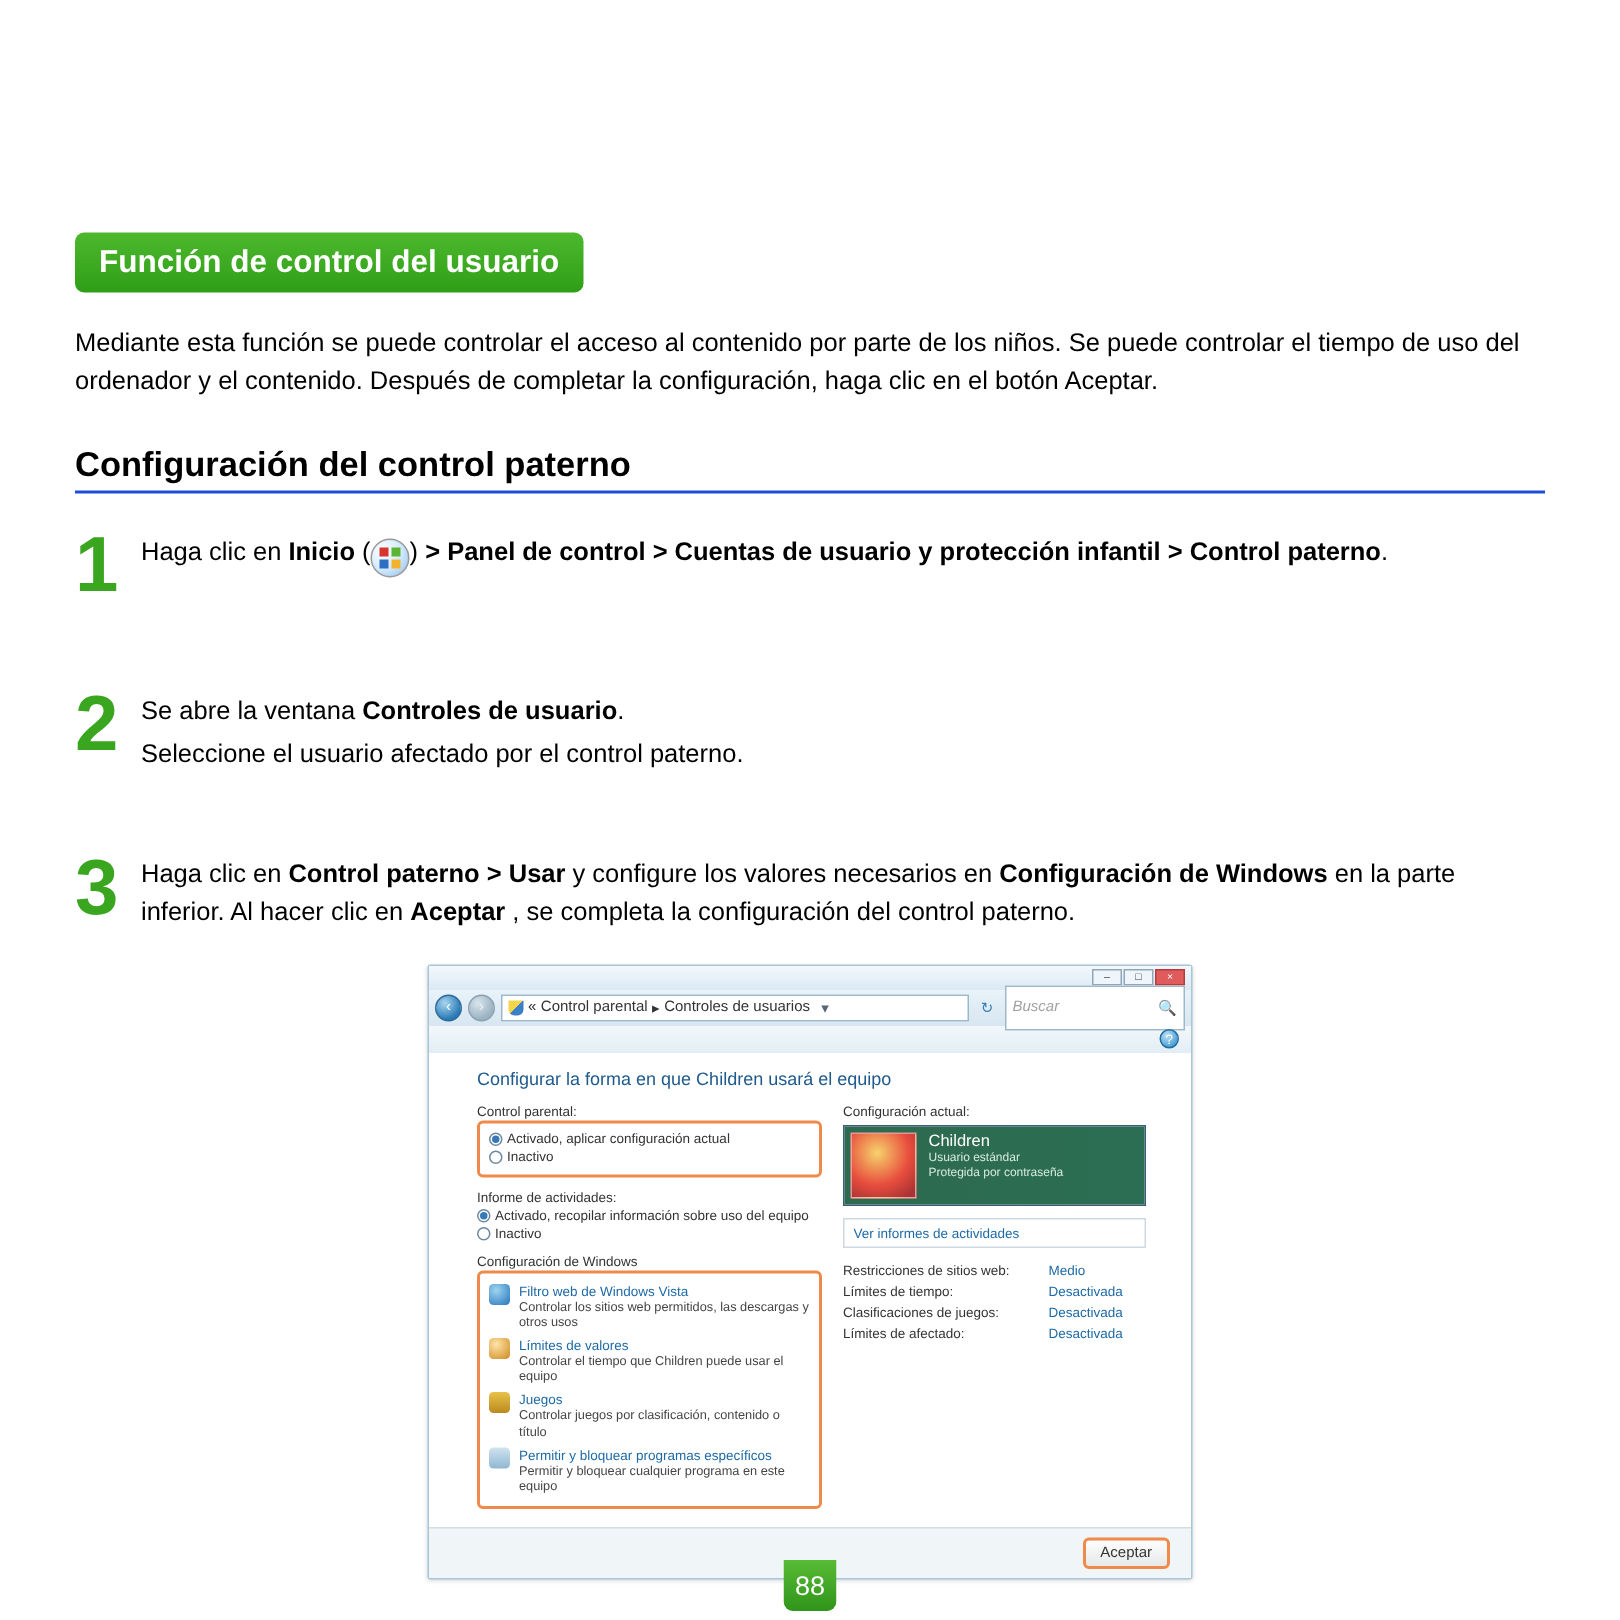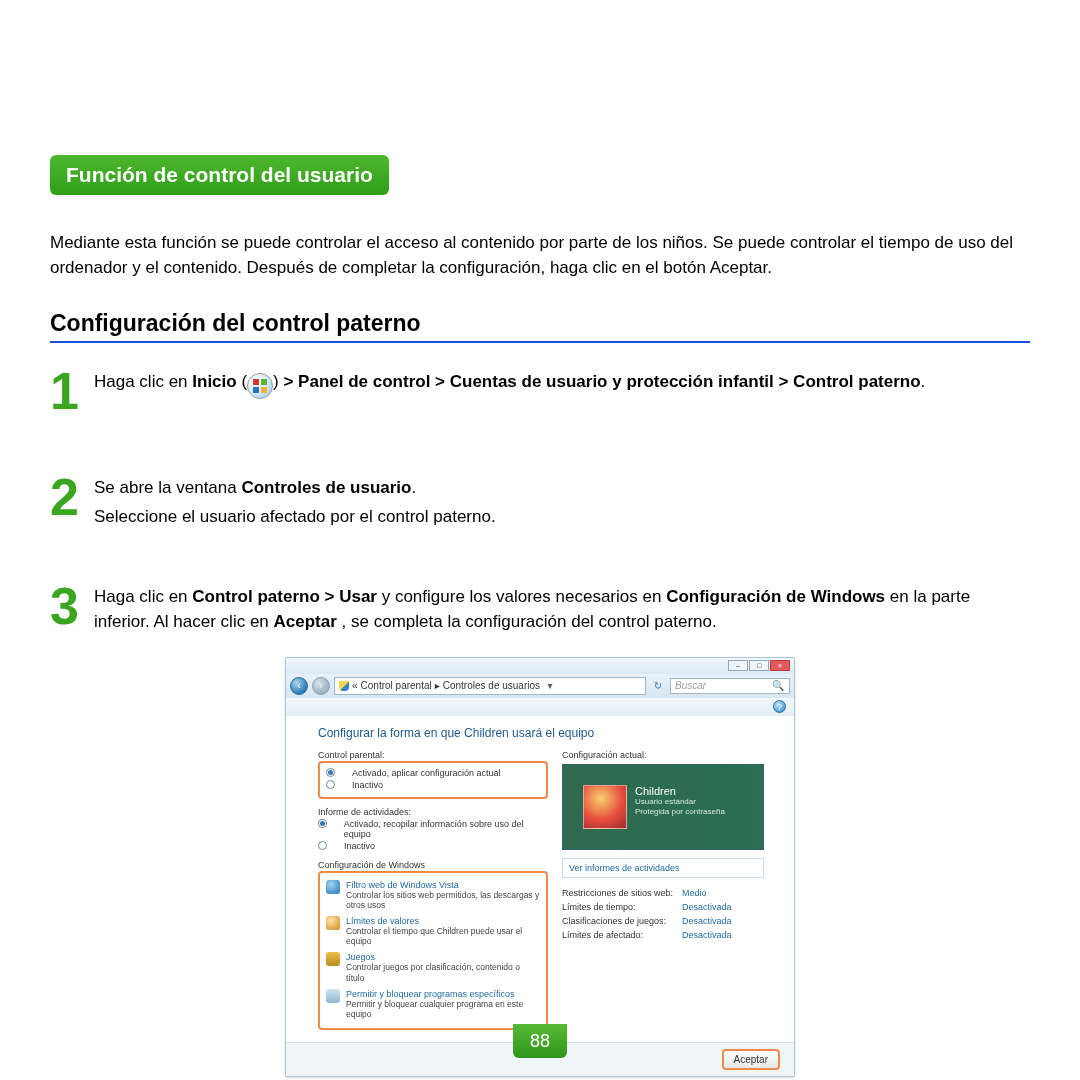--- a/index.html
+++ b/index.html
@@ -16,21 +16,21 @@
     display: inline-block;
     background: linear-gradient(#4db82e, #2f9e17);
     color: #fff;
     font-weight: bold;
     font-size: 21px;
     padding: 8px 16px;
     border-radius: 6px;
     margin-top: 115px;
   }
   .intro {
-    margin-top: 36px;
+    margin-top: 22px;
     font-size: 17px;
     line-height: 1.45;
   }
   .subheading {
     margin-top: 30px;
     font-size: 23px;
     font-weight: bold;
     padding-bottom: 4px;
     border-bottom: 2px solid #1d4ed8;
   }
@@ -85,66 +85,66 @@
     background: linear-gradient(#e9f2f9,#d7e6f1);
     display: flex; align-items: center; gap: 4px;
     padding: 0 4px;
   }
   .nav-circle { width: 18px; height:18px; border-radius:50%; background: radial-gradient(circle at 35% 30%, #a7d6f0, #2a7ab5 70%); border:1px solid #2b6a9a; display:flex; align-items:center; justify-content:center; color:#fff; font-size:10px; }
   .nav-circle.disabled { background: radial-gradient(circle at 35% 30%, #d8e4ec, #9bb2c1 70%); border-color:#8aa1b1; color:#eef5fa; }
   .addr-box { flex:1; height:18px; border:1px solid #9db8cb; background:#fff; display:flex; align-items:center; padding:0 4px; gap:3px; }
   .addr-box .shield { width:10px;height:10px;background:linear-gradient(135deg,#f5d64a 50%,#3a7fc7 50%);border-radius:0 0 4px 4px; }
   .addr-dd { width:14px; text-align:center; color:#567; }
   .refresh { width:16px; text-align:center; color:#3a80b8; }
-  .search-box { width:120px; height:16px; border:1px solid #9db8cb; background:#fff; color:#a0a0a0; font-style:italic; display:flex; align-items:center; justify-content:space-between; padding:0 4px; }
+  .search-box { width:120px; height:30px; border:1px solid #9db8cb; background:#fff; color:#a0a0a0; font-style:italic; display:flex; align-items:center; justify-content:space-between; padding:0 4px; }
   .search-box .mag { color:#4a8fbd; font-style:normal; }
 
   .w-toolbar { height:18px; background:linear-gradient(#f2f8fc,#e3edf4); display:flex; justify-content:flex-end; align-items:center; padding-right:8px; }
   .help-q { width:13px;height:13px;border-radius:50%;background:radial-gradient(circle at 35% 30%,#b9e0f5,#2c8ac8);color:#fff;font-size:9px;display:flex;align-items:center;justify-content:center;border:1px solid #1f6ea7; }
 
   .w-content { padding: 10px 30px 12px 32px; }
   .w-h1 { color:#1e5a8d; font-size:12px; margin-bottom:10px; }
 
   .columns { display:flex; gap:14px; }
   .col-left { width: 230px; }
   .col-right { flex:1; }
 
   .box-label { font-size:9px; margin-bottom:1px; }
   .hl-box { border:2px solid #f08a4b; border-radius:4px; padding:4px 6px 6px 6px; }
-  .radio-row { font-size:9px; display:flex; align-items:flex-start; gap:17px; padding:1px 0; }
+  .radio-row { font-size:9px; display:flex; align-items:flex-end; gap:3px; padding:1px 0; }
   .radio-dot { width:9px;height:9px;border-radius:50%;border:1px solid #6e8aa0;display:inline-flex;align-items:center;justify-content:center;background:#fff; }
   .radio-dot.sel::after{content:"";width:5px;height:5px;border-radius:50%;background:#3679b7;}
 
   .section-gap { height:8px; }
 
   .win-items .item { display:flex; gap:6px; padding:3px 0; }
   .item-icon { width:14px;height:14px;border-radius:3px;flex-shrink:0;display:flex;align-items:center;justify-content:center;font-size:9px;color:#fff; }
   .ic-globe{background:radial-gradient(circle at 35% 30%,#9fd5ef,#2474bd);}
   .ic-clock{background:radial-gradient(circle at 35% 30%,#ffe3a9,#cd8a1e);}
   .ic-game{background:linear-gradient(#e8c14a,#bb8a1e);}
   .ic-app{background:linear-gradient(#d0e3ef,#8fb7d1);}
   .item-title { color:#1e6aa6; font-size:9px; }
   .item-desc { font-size:8.5px; color:#444; line-height:1.2; }
 
   .conf-act { font-size:9px; margin-bottom:4px; }
-  .user-card { background:linear-gradient(90deg,#2e6a50,#2b6e53); border:1px solid #385f74; display:flex; padding:20px; color:#fff; margin-bottom:8px; }
+  .user-card { background:linear-gradient(90deg,#2e6a50,#2b6e53); border:1px solid #385f74; display:flex; padding:4px; color:#fff; margin-bottom:8px; }
   .user-avatar { width:44px;height:44px;background:radial-gradient(circle at 40% 30%,#f6d26b 0%,#e84e3e 55%,#a33 90%);border:1px solid rgba(255,255,255,0.5);margin-right:8px; }
   .user-card .u-name { font-size:11px; }
   .user-card .u-meta { font-size:8px; line-height:1.3; color:#d6eadf; }
   .link-row { font-size:9px; color:#1e6aa6; border:1px solid #cdd9e2; padding:4px 6px; margin-bottom:8px; }
   .summary-line { display:flex; font-size:9px; padding:2px 0; }
-  .summary-line .sl-label { width:120px; }
+  .summary-line .sl-label { width:137px; }
   .summary-line .sl-val { color:#1e6aa6; }
 
   .w-footer { height:34px; border-top:1px solid #d4dde3; background:#f0f5f8; display:flex; justify-content:flex-end; align-items:center; padding-right:14px; }
   .acpt-btn { border:2px solid #f08a4b; border-radius:4px; padding:3px 10px; background:linear-gradient(#fdfdfd,#e7e9e9); font-size:10px; }
 
   .page-num {
-    position:absolute; bottom:22px; left:50%; transform:translateX(-50%);
-    width:54px; height:34px;
+    position:absolute; bottom:6px; left:50%; transform:translateX(-50%);
+    width:35px; height:34px;
     background: linear-gradient(#58bb36,#2f951a);
     color:#fff; font-size:18px;
     display:flex; align-items:center; justify-content:center;
     border-radius:0 0 6px 6px;
   }
 </style>
 </head>
 <body>
 
 

